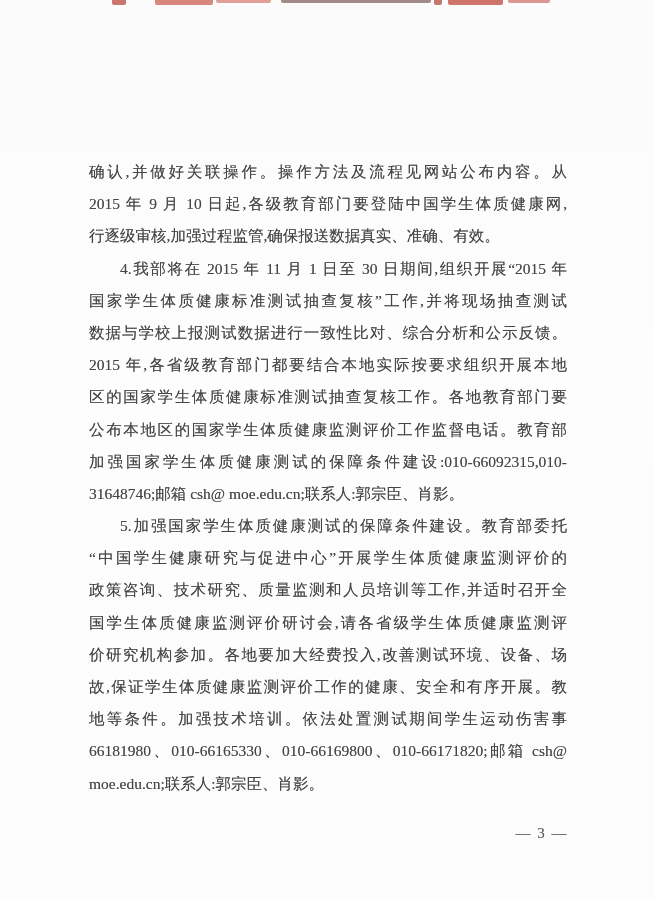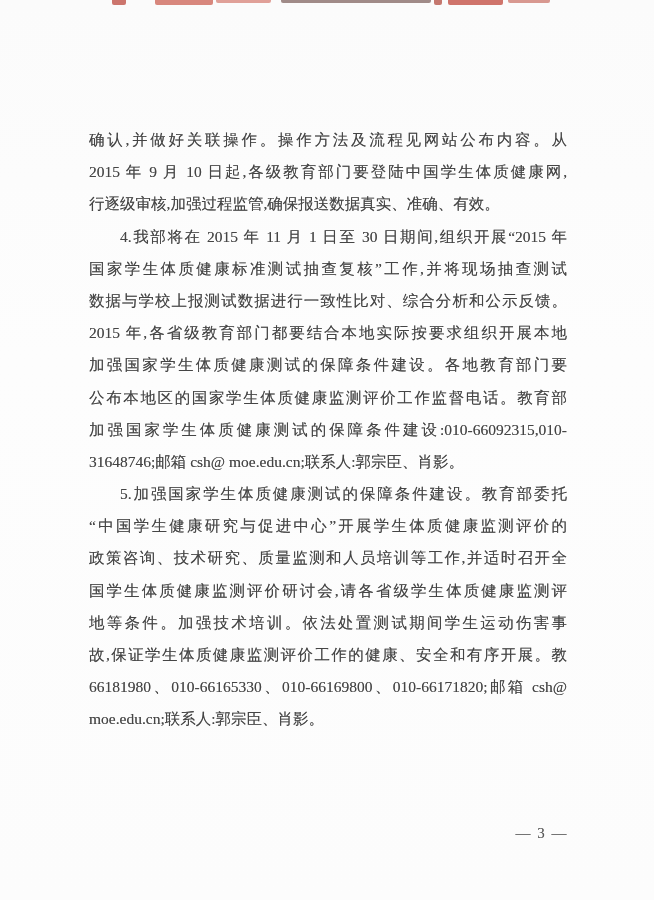--- a/index.html
+++ b/index.html
@@ -53,37 +53,38 @@
   <div class="letterhead-remnant">
       <div class="remnant-seg" style="left: 112px; width: 14px; height: 5px; background: rgb(192, 84, 74);"></div>
       <div class="remnant-seg" style="left: 155px; width: 58px; height: 5px; background: rgb(207, 106, 94);"></div>
       <div class="remnant-seg" style="left: 216px; width: 55px; height: 3px; background: rgb(217, 138, 128);"></div>
       <div class="remnant-seg" style="left: 281px; width: 150px; height: 3px; background: rgb(138, 111, 107);"></div>
       <div class="remnant-seg" style="left: 434px; width: 8px; height: 5px; background: rgb(184, 87, 76);"></div>
       <div class="remnant-seg" style="left: 448px; width: 55px; height: 5px; background: rgb(196, 82, 71);"></div>
       <div class="remnant-seg" style="left: 508px; width: 42px; height: 3px; background: rgb(208, 128, 117);"></div>
     </div>
 
-  <div class="text-block" style="color: rgb(69, 69, 69);">
+  <div class="text-block" style="color: rgb(69, 69, 69); margin-top: 32px;">
       <div class="line">确认,并做好关联操作。操作方法及流程见网站公布内容。从</div>
       <div class="line">2015 年 9 月 10 日起,各级教育部门要登陆中国学生体质健康网,</div>
       <div class="line flush">行逐级审核,加强过程监管,确保报送数据真实、准确、有效。</div>
       <div class="line indent">4.我部将在 2015 年 11 月 1 日至 30 日期间,组织开展“2015 年</div>
       <div class="line">国家学生体质健康标准测试抽查复核”工作,并将现场抽查测试</div>
       <div class="line">数据与学校上报测试数据进行一致性比对、综合分析和公示反馈。</div>
       <div class="line">2015 年,各省级教育部门都要结合本地实际按要求组织开展本地</div>
-      <div class="line">加强国家学生体质健康测试的保障条件建设。各地教育部门要</div>
+      <div class="line">区的国家学生体质健康标准测试抽查复核工作。各地教育部门要</div>
       <div class="line">公布本地区的国家学生体质健康监测评价工作监督电话。教育部</div>
       <div class="line">加强国家学生体质健康测试的保障条件建设:010-66092315,010-</div>
       <div class="line flush">31648746;邮箱 csh@ moe.edu.cn;联系人:郭宗臣、肖影。</div>
       <div class="line indent">5.加强国家学生体质健康测试的保障条件建设。教育部委托</div>
       <div class="line">“中国学生健康研究与促进中心”开展学生体质健康监测评价的</div>
       <div class="line">政策咨询、技术研究、质量监测和人员培训等工作,并适时召开全</div>
       <div class="line">国学生体质健康监测评价研讨会,请各省级学生体质健康监测评</div>
+      <div class="line">价研究机构参加。各地要加大经费投入,改善测试环境、设备、场</div>
+      <div class="line">故,保证学生体质健康监测评价工作的健康、安全和有序开展。教</div>
       <div class="line">地等条件。加强技术培训。依法处置测试期间学生运动伤害事</div>
-      <div class="line">故,保证学生体质健康监测评价工作的健康、安全和有序开展。教</div>
       <div class="line">66181980、010-66165330、010-66169800、010-66171820;邮箱 csh@</div>
       <div class="line flush">moe.edu.cn;联系人:郭宗臣、肖影。</div>
     </div>
 
   <div class="page-number">— 3 —</div>
 
 </div>
 
 </body></html>

